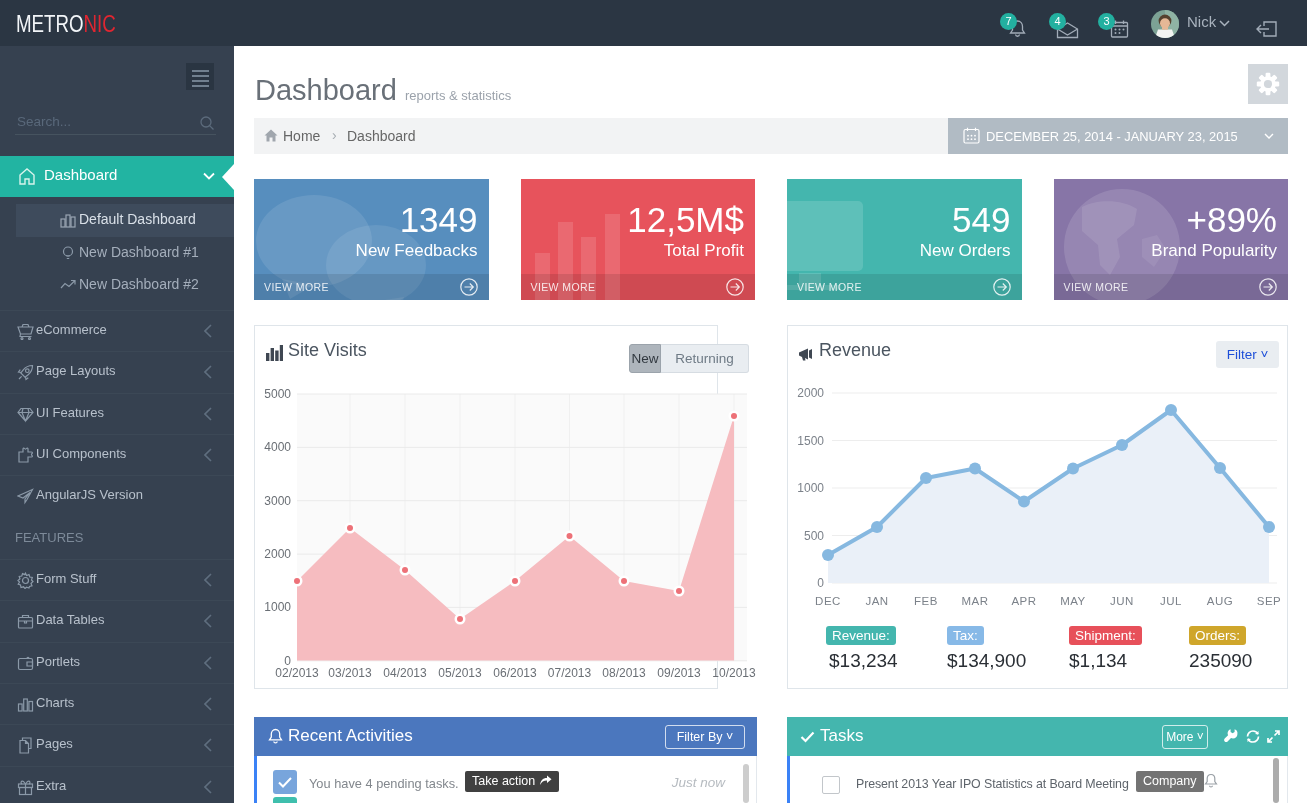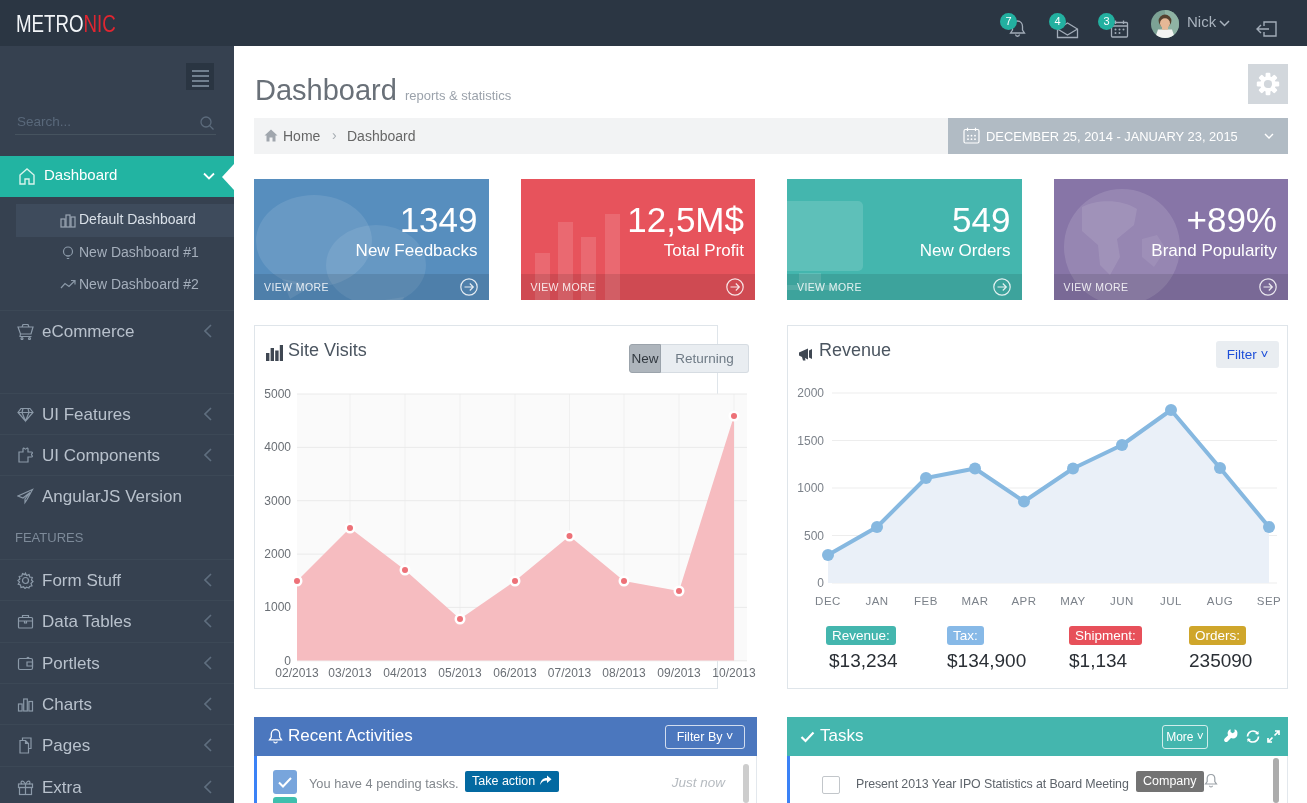--- a/index.html
+++ b/index.html
@@ -16,21 +16,21 @@
 .badge { position:absolute; width:17px; height:17px; border-radius:50%; background:#23B0A0;
   color:#fff; font-size:11px; text-align:center; line-height:17px; }
 #nick { position:absolute; left:1187px; top:13px; color:#A9B3BE; font-size:15px; }
 
 #sb { position:absolute; left:0; top:46px; width:234px; height:757px; background:#364150; }
 #hamb { position:absolute; left:186px; top:17px; width:28px; height:27px; background:#2A3542; }
 #hamb div { position:absolute; left:6px; width:17px; height:1.6px; background:#71808F; }
 #search-t { position:absolute; left:17px; top:68px; color:#59687A; font-size:13.5px; }
 #search-l { position:absolute; left:15px; top:88px; width:201px; height:1px; background:#46535F; }
 .mi { position:absolute; left:0; width:234px; height:41px; border-top:1px solid #3C4856; }
-.mi .txt { position:absolute; left:42px; top:11px; font-size:17px; color:#B8C1CC; }
+.mi .txt { position:absolute; left:36px; top:11px; font-size:13px; color:#B8C1CC; }
 .mi .arr { position:absolute; right:22px; top:13px; width:8px; height:14px; }
 .mi svg { position:absolute; left:17px; top:12px; }
 #active-item { position:absolute; left:0; top:110px; width:234px; height:41px; background:#22B4A2; }
 #active-item .txt { position:absolute; left:44px; top:10px; font-size:15px; color:#fff; }
 .smi { position:absolute; left:16px; width:234px; height:33px; }
 .smi .txt { position:absolute; left:63px; top:7px; font-size:14px; color:#A4AEBB; }
 .smi svg { position:absolute; left:44px; top:8px; }
 #feat { position:absolute; left:15px; top:484px; font-size:13px; color:#7D8A99; }
 
 #content { position:absolute; left:234px; top:46px; width:1073px; height:757px; background:#fff; }
@@ -109,20 +109,31 @@
       <svg width="17" height="17" viewBox="0 0 17 17" fill="none" stroke="#8B99A8" stroke-width="1.2">
           <path d="M1 4 L16 4 L14 11 L3.5 11 Z M3.5 11 L3 13.5 L14.5 13.5 M5 4 L6 1.5 L11 1.5 L12 4"></path>
           <circle cx="5" cy="15.6" r="1"></circle>
           <circle cx="12.5" cy="15.6" r="1"></circle>
         </svg>
       <div class="txt">eCommerce</div>
         <svg class="arr" style="left:auto" width="8" height="14" viewBox="0 0 8 14" fill="none" stroke="#5F6E7F" stroke-width="1.6">
           <path d="M7 1 L1 7 L7 13"></path>
         </svg>
     </div>
+    <div class="mi" style="top:305px">
+      <svg width="17" height="17" viewBox="0 0 17 17" fill="none" stroke="#8B99A8" stroke-width="1.2">
+          <path d="M15.5 1.5 C12 1.5 8.5 3 6.3 5.8 L3.8 9 L8 13.2 L11.2 10.7 C14 8.5 15.5 5 15.5 1.5 Z"></path>
+          <circle cx="10.3" cy="6.7" r="1.8"></circle>
+          <path d="M4.2 8.5 L1.5 8 L3.3 5.7 M8.5 12.8 L9 15.5 L11.3 13.7 M2 15 L4.6 12.4"></path>
+        </svg>
+      <div class="txt">Page Layouts</div>
+        <svg class="arr" style="left:auto" width="8" height="14" viewBox="0 0 8 14" fill="none" stroke="#5F6E7F" stroke-width="1.6">
+          <path d="M7 1 L1 7 L7 13"></path>
+        </svg>
+    </div>
     <div class="mi" style="top:347px">
       <svg width="17" height="17" viewBox="0 0 17 17" fill="none" stroke="#8B99A8" stroke-width="1.2">
           <path d="M4 2.5 L13 2.5 L16 6.5 L8.5 15 L1 6.5 Z M1 6.5 L16 6.5 M6 2.5 L5 6.5 L8.5 15 L12 6.5 L11 2.5"></path>
         </svg>
       <div class="txt">UI Features</div>
         <svg class="arr" style="left:auto" width="8" height="14" viewBox="0 0 8 14" fill="none" stroke="#5F6E7F" stroke-width="1.6">
           <path d="M7 1 L1 7 L7 13"></path>
         </svg>
     </div>
     <div class="mi" style="top:388px">
@@ -496,21 +507,21 @@
         </svg>
       <div class="port-t">Recent Activities</div>
       <div class="obtn" style="left:411px;top:8px;width:80px;height:24px;text-align:center;line-height:23px">Filter By ˅</div>
     </div>
     <div class="port-b" style="left:20px;width:503px">
       <div class="abs" style="left:16px;top:14px;width:24px;height:24px;background:#78A5DC;border-radius:3px"></div>
       <svg class="abs" style="left:21px;top:21px" width="14" height="11" viewBox="0 0 14 11" fill="none" stroke="#fff" stroke-width="2">
           <path d="M1 5.5 L5 9.5 L13 1"></path>
         </svg>
       <div class="abs" style="left:52px;top:20px;font-size:12.8px;color:#82878D">You have 4 pending tasks.</div>
-      <div class="abs" style="left:208px;top:15px;height:21px;background:#0369a1;color:#fff;font-size:12.5px;padding:3px 7px 0 7px;border-radius:2px">Take action <svg width="13" height="11" viewBox="0 0 13 11" fill="#fff" style="vertical-align:-1px">
+      <div class="abs" style="left:208px;top:15px;height:21px;background:#404040;color:#fff;font-size:12.5px;padding:3px 7px 0 7px;border-radius:2px">Take action <svg width="13" height="11" viewBox="0 0 13 11" fill="#fff" style="vertical-align:-1px">
             <path d="M8 0.5 L12.5 4.2 L8 7.9 L8 5.6 C4.5 5.6 2.5 7 1.2 10 C1.2 5.5 4 2.8 8 2.9 Z"></path>
           </svg></div>
       <div class="abs" style="right:31px;top:19px;font-size:13.5px;color:#B6BBC0;font-style:italic">Just now</div>
       <div class="abs" style="left:16px;top:41px;width:24px;height:24px;background:#3FBFAD;border-radius:3px"></div>
       <div class="abs" style="left:486px;top:8px;width:6px;height:39px;background:#CDCDCD;border-radius:3px"></div>
     </div>
 
     <div class="port-h" style="left:553px;width:501px;background:#44B6AE">
       <svg class="abs" style="left:13px;top:14px" width="15" height="12" viewBox="0 0 15 12" fill="none" stroke="#fff" stroke-width="2.2">
           <path d="M1.5 6 L5.5 10 L13.5 1.5"></path>

